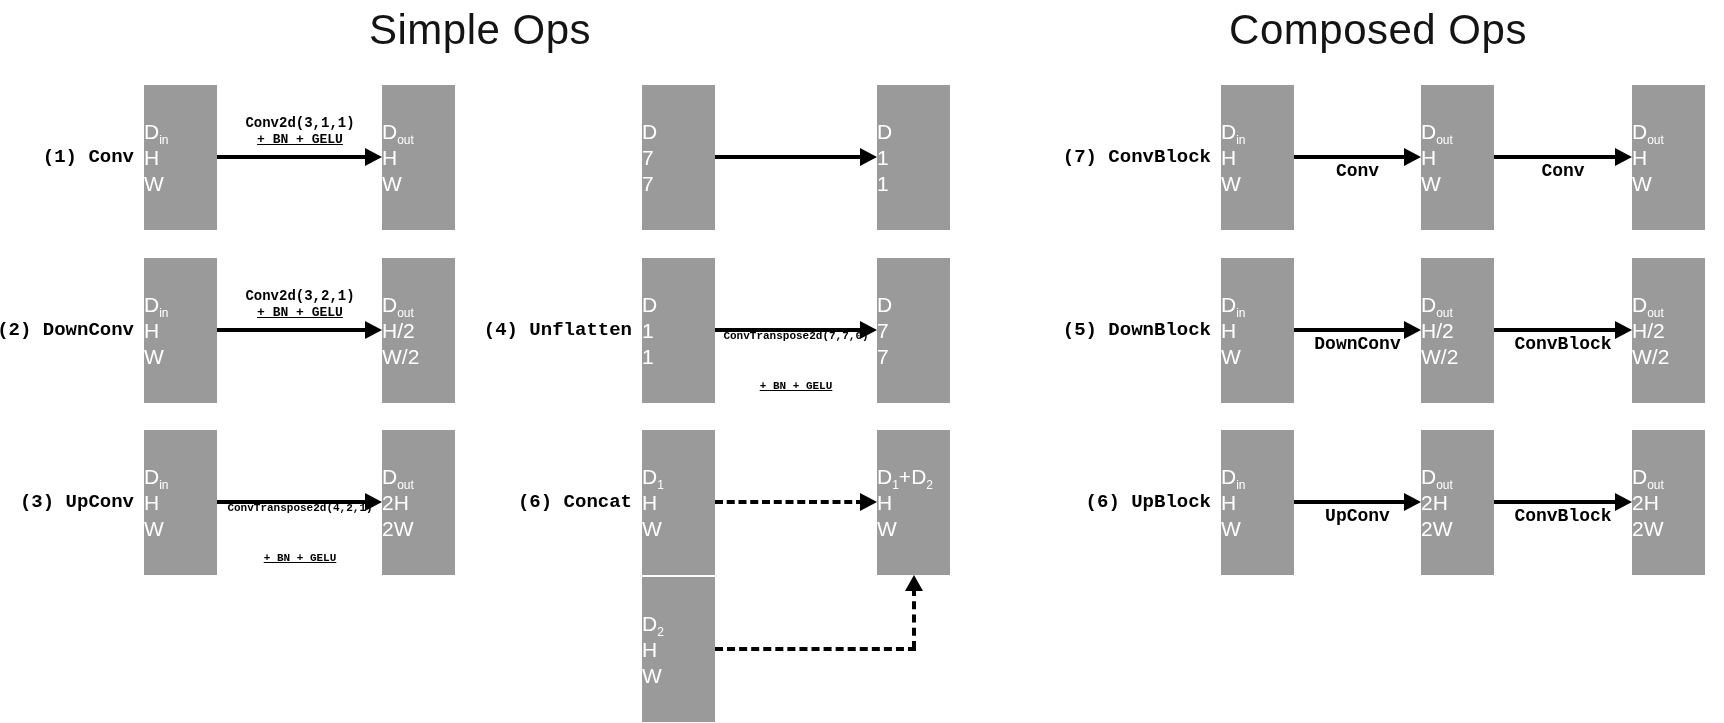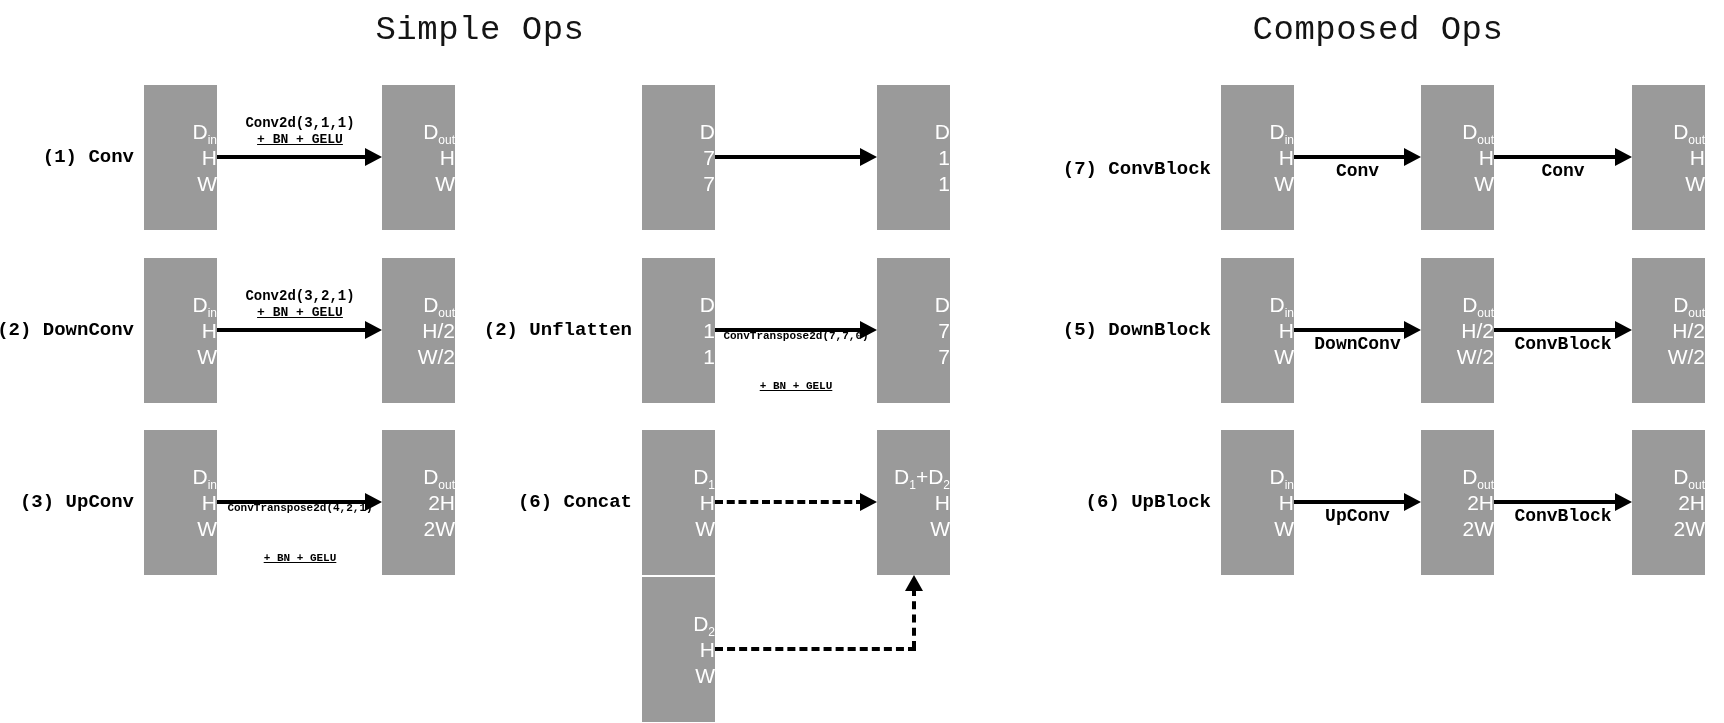--- a/index.html
+++ b/index.html
@@ -3,33 +3,33 @@
 <meta charset="utf-8">
 <style>
   html,body{margin:0;padding:0;background:#fff;}
   #canvas{
     position:relative;width:1724px;height:723px;overflow:hidden;
     background:var(--bg,#ffffff);
     font-family:"Liberation Sans",sans-serif;
   }
   .title{
     position:absolute;width:700px;text-align:center;
-    font-family:Liberation Mono, monospace;
-    font-size:34px;line-height:40px;color:#141414;letter-spacing:0.5px;
+    font-family:Liberation Sans, sans-serif;
+    font-size:42px;line-height:40px;color:#141414;letter-spacing:0.5px;
   }
   .rowlabel{
     position:absolute;width:200px;text-align:right;white-space:nowrap;
     font-family:"Liberation Mono",monospace;font-weight:bold;
     font-size:19px;line-height:26px;color:#000;
   }
   .box{
     position:absolute;width:73px;height:145px;
     background:var(--box,#9a9a9a);color:var(--boxtext,#ffffff);
     display:flex;flex-direction:column;justify-content:center;
-    text-align:right;
+    text-align:left;
   }
   .bl{font-size:21px;line-height:26px;white-space:nowrap;}
   .bl sub{font-size:12px;line-height:0;}
   .arrow{position:absolute;height:18px;}
   .arrow .shaft{position:absolute;left:0;right:13px;top:7px;border-top:4px solid var(--arrow,#000);}
   .arrow .shaft.dashed{border-top-style:dashed;}
   .arrow .head{
     position:absolute;right:0;top:0;width:0;height:0;
     border-left:17px solid var(--arrow,#000);
     border-top:9px solid transparent;border-bottom:9px solid transparent;
@@ -127,21 +127,21 @@
   <div class="arrow" style="left:715px;top:148px;width:162px">
     <div class="shaft"></div>
     <div class="head"></div>
   </div>
   <div class="box" style="left:877px;top:85px">
     <div class="bl">D</div>
     <div class="bl">1</div>
     <div class="bl">1</div>
   </div>
 
-  <div class="rowlabel" style="left:432px;top:317px">(2) Unflatten</div>
+  <div class="rowlabel" style="left:432px;top:317px">(4) Unflatten</div>
   <div class="box" style="left:642px;top:258px">
     <div class="bl">D</div>
     <div class="bl">1</div>
     <div class="bl">1</div>
   </div>
   <div class="alabel small" style="left:698px;top:293px;width:196px">
     <div class="l1">ConvTranspose2d(7,7,0)</div>
     <div class="l2">+ BN + GELU</div>
   </div>
   <div class="arrow" style="left:715px;top:321px;width:162px">
@@ -173,21 +173,21 @@
   <div class="varrow" style="left:905px;top:575px;height:74px">
     <div class="vhead"></div>
     <div class="vshaft"></div>
   </div>
   <div class="box" style="left:877px;top:430px">
     <div class="bl"><span>D</span><sub>1</sub><span>+</span><span>D</span><sub>2</sub></div>
     <div class="bl">H</div>
     <div class="bl">W</div>
   </div>
 
-  <div class="rowlabel" style="left:1011px;top:156px">(7) ConvBlock</div>
+  <div class="rowlabel" style="left:1011px;top:144px">(7) ConvBlock</div>
   <div class="box" style="left:1221px;top:85px">
     <div class="bl"><span>D</span><sub>in</sub></div>
     <div class="bl">H</div>
     <div class="bl">W</div>
   </div>
   <div class="alabel big" style="left:1274px;top:124px;width:167px">Conv</div>
   <div class="arrow" style="left:1294px;top:148px;width:127px">
     <div class="shaft"></div>
     <div class="head"></div>
   </div>

